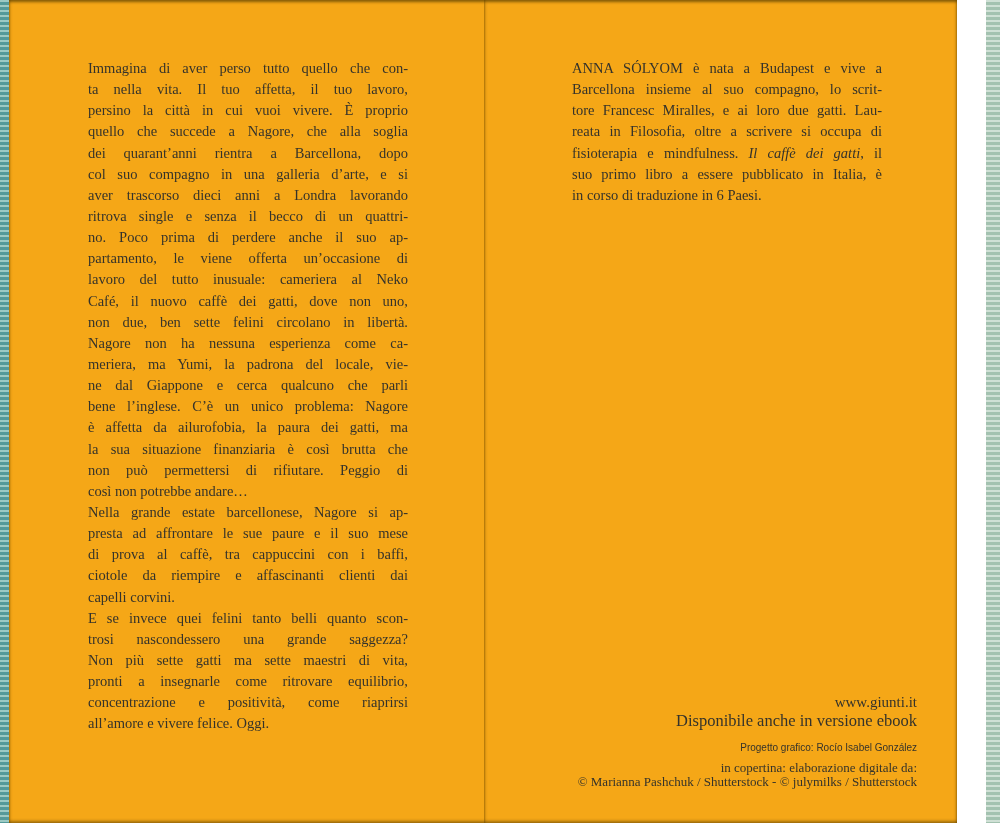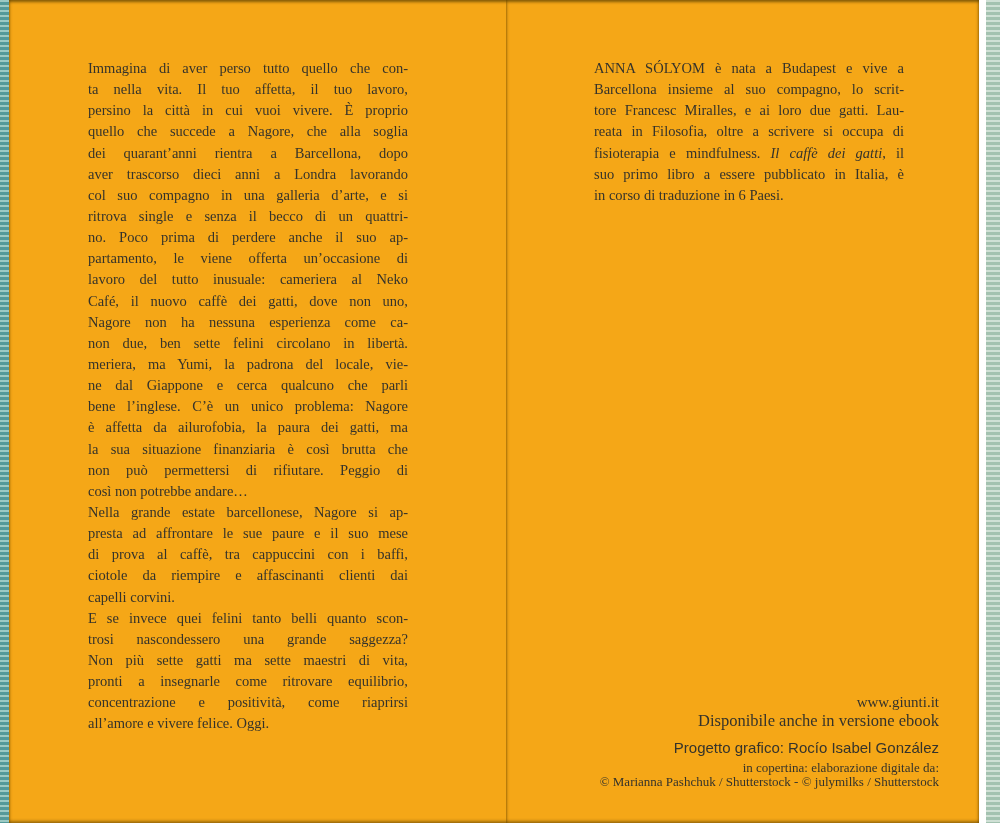--- a/index.html
+++ b/index.html
@@ -13,62 +13,62 @@
     background: repeating-linear-gradient(180deg, #cfe0d5 0px, #cfe0d5 2px, #a3c2b0 2px, #a3c2b0 5px); }
 
   .flap { position:absolute; top:0; height:823px; background:#F5A717;
     box-shadow:
       inset 0 3px 3px -1px rgba(82,60,0,0.70),
       inset 0 -3px 3px -1px rgba(82,60,0,0.55),
       inset 3px 0 3px -2px rgba(140,90,0,0.55),
       inset -3px 0 3px -2px rgba(140,90,0,0.55);
   }
   .flap-left  { left:9px;   width:572px; }
-  .flap-right { left:506px; width:473px; }
+  .flap-right { left:484px; width:473px; }
 
   .textcol { position:absolute; color:#35332B; }
   .synopsis { left:79px; top:58px; width:320px; }
   .bio      { left:88px; top:58px; width:310px; }
 
   .tline { font-size:14.5px; line-height:21.15px; height:21.15px;
            text-align:justify; text-align-last:justify; }
   .para-end { text-align-last:left; }
   .it { font-style:italic; }
 
   .footer { position:absolute; left:53px; top:693px; width:380px;
             text-align:right; color:#35332B; }
   .f-url   { font-size:15px;   line-height:18px; }
   .f-ebook { font-size:16.5px; line-height:20px; margin-bottom:10px; }
   .f-sans  { font-family:"Liberation Sans", sans-serif; }
-  .f-design { font-size:15px; line-height:14px; margin-bottom:6px; }
+  .f-design { font-size:10px; line-height:14px; margin-bottom:6px; }
   .f-cover  { font-size:13px; line-height:13.5px;font-family:Liberation Serif, serif; }
 </style>
 </head>
 <body>
 
 <div class="stage">
 
   <div class="edge-strip left"></div>
 
   <section class="flap flap-left">
     <div class="textcol synopsis">
         <div class="tline">Immagina di aver perso tutto quello che con-</div>
         <div class="tline">ta nella vita. Il tuo affetta, il tuo lavoro,</div>
         <div class="tline">persino la città in cui vuoi vivere. È proprio</div>
         <div class="tline">quello che succede a Nagore, che alla soglia</div>
         <div class="tline">dei quarant’anni rientra a Barcellona, dopo</div>
+        <div class="tline">col suo compagno in una galleria d’arte, e si</div>
         <div class="tline">aver trascorso dieci anni a Londra lavorando</div>
-        <div class="tline">col suo compagno in una galleria d’arte, e si</div>
         <div class="tline">ritrova single e senza il becco di un quattri-</div>
         <div class="tline">no. Poco prima di perdere anche il suo ap-</div>
         <div class="tline">partamento, le viene offerta un’occasione di</div>
         <div class="tline">lavoro del tutto inusuale: cameriera al Neko</div>
         <div class="tline">Café, il nuovo caffè dei gatti, dove non uno,</div>
+        <div class="tline">non due, ben sette felini circolano in libertà.</div>
         <div class="tline">Nagore non ha nessuna esperienza come ca-</div>
-        <div class="tline">non due, ben sette felini circolano in libertà.</div>
         <div class="tline">meriera, ma Yumi, la padrona del locale, vie-</div>
         <div class="tline">ne dal Giappone e cerca qualcuno che parli</div>
         <div class="tline">bene l’inglese. C’è un unico problema: Nagore</div>
         <div class="tline">è affetta da ailurofobia, la paura dei gatti, ma</div>
         <div class="tline">la sua situazione finanziaria è così brutta che</div>
         <div class="tline">non può permettersi di rifiutare. Peggio di</div>
         <div class="tline para-end">così non potrebbe andare…</div>
         <div class="tline">Nella grande estate barcellonese, Nagore si ap-</div>
         <div class="tline">presta ad affrontare le sue paure e il suo mese</div>
         <div class="tline">di prova al caffè, tra cappuccini con i baffi,</div>

